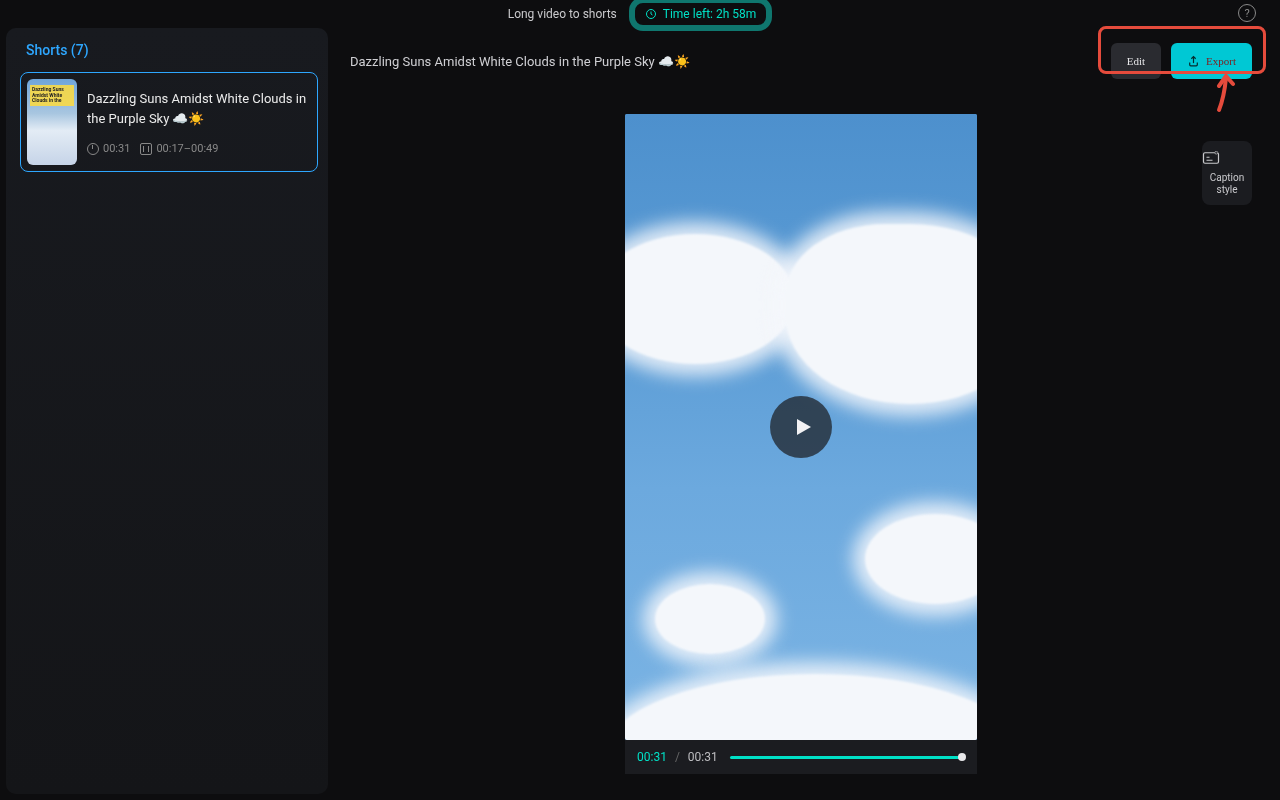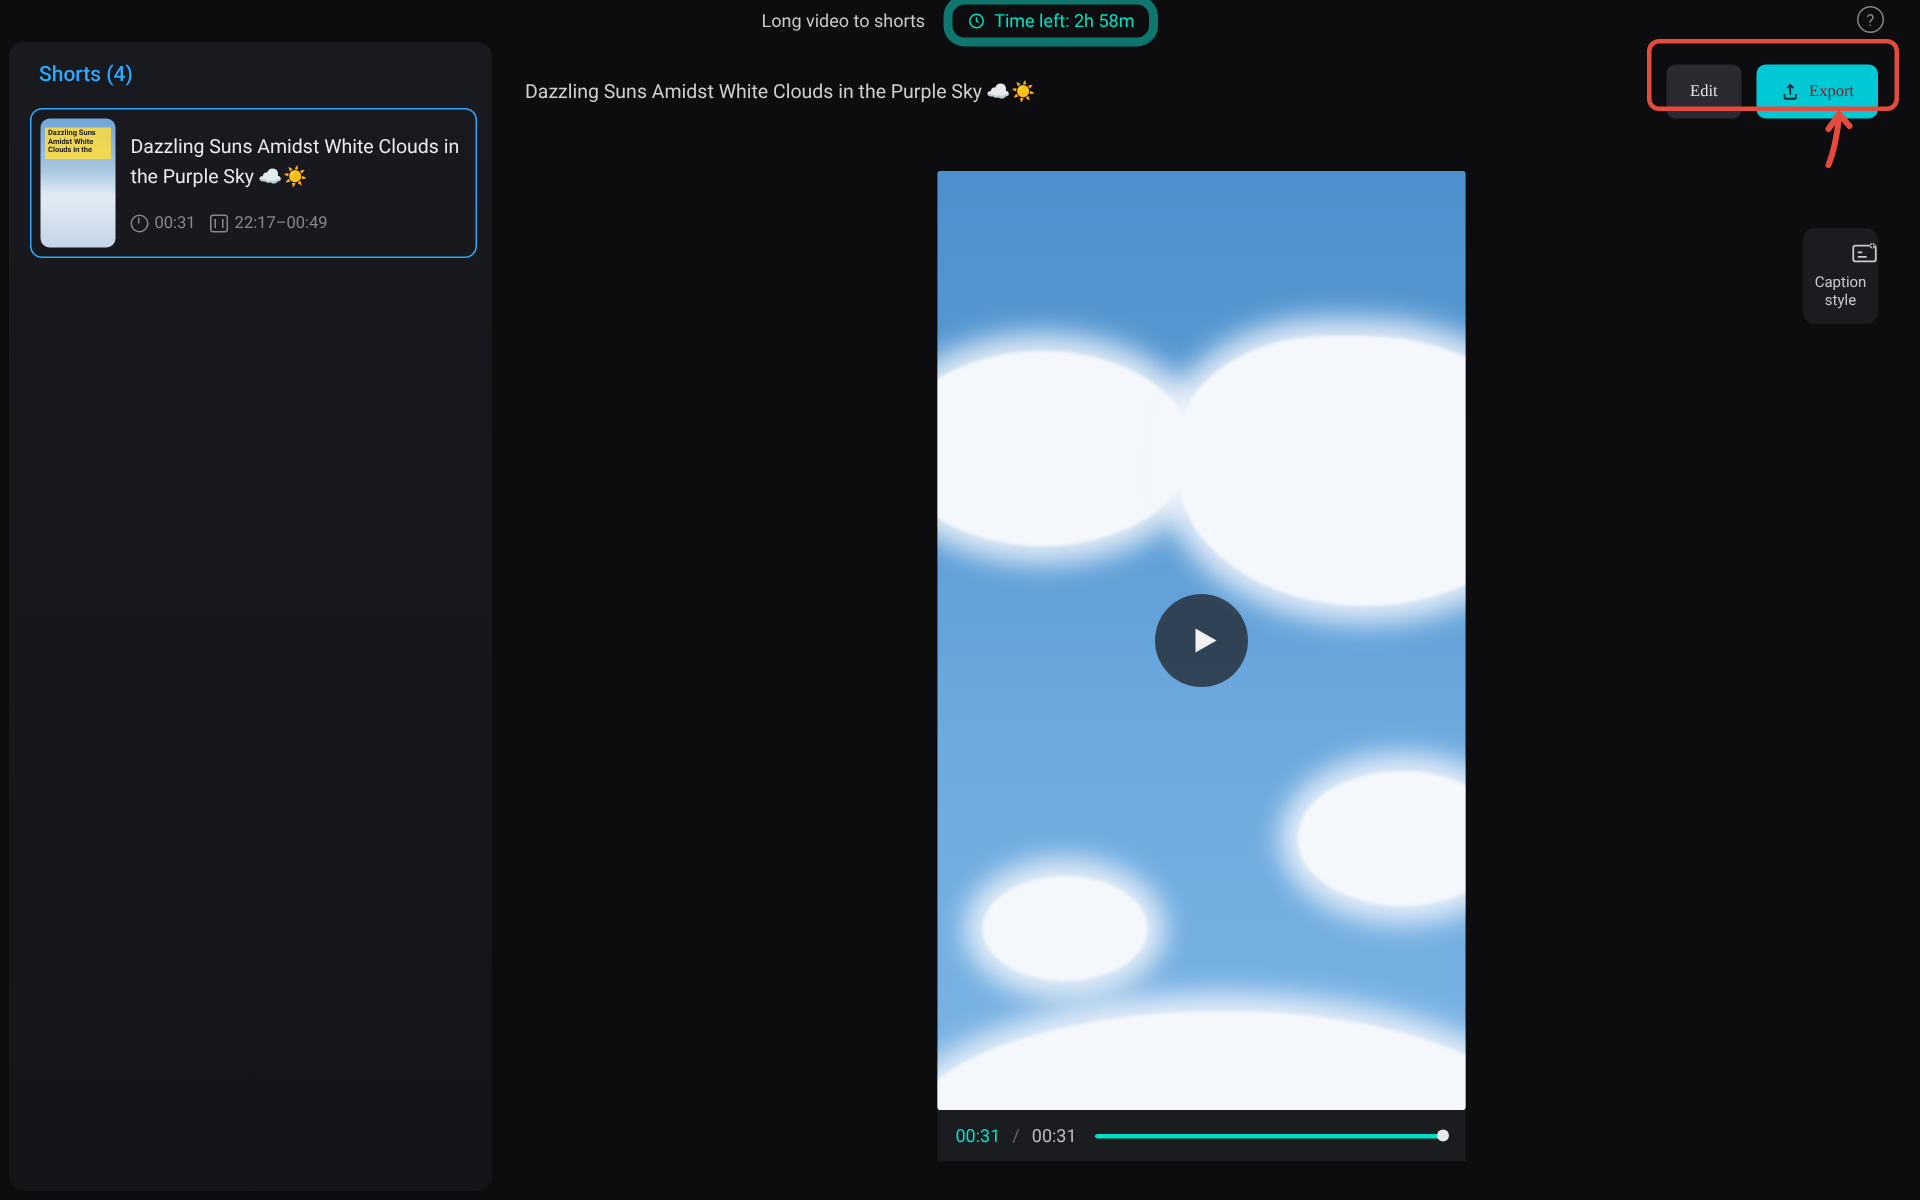--- a/index.html
+++ b/index.html
@@ -134,25 +134,25 @@
   pointer-events: none;
 }
 .highlight-arrow {
   position: absolute; top: 46px; right: 35px;
   width: 26px; height: 40px;
   pointer-events: none;
 }
 
 .caption-style-btn {
   position: absolute;
-  right: 22px; top: 124px;
+  right: 22px; top: 113px;
   width: 50px; height: 64px;
   background: #1b1c20;
   border-radius: 8px;
-  display: flex; flex-direction: column; align-items: flex-end; justify-content: center;
+  display: flex; flex-direction: column; align-items: flex-start; justify-content: center;
   gap: 6px;
   cursor: pointer;
   font-size: 10px; color: #c9c9cc; text-align: center; line-height: 1.25;
 }
 .caption-style-btn svg { width: 18px; height: 16px; }
 
 .video-area {
   position: absolute;
   left: 50%; transform: translateX(-50%);
   top: 86px;
@@ -217,36 +217,36 @@
         <path d="M12 7v5l3 2"></path>
       </svg>
     <span>Time left: 2h 58m</span>
   </span>
   <span class="help-icon">?</span>
 </div>
 
 <div class="app-body">
 
   <aside class="sidebar">
-    <div class="sidebar-title">Shorts (4)</div>
+    <div class="sidebar-title">Shorts (7)</div>
 
     <div class="clip-card">
       <div class="clip-thumb">
         <div class="clip-thumb-text">Dazzling Suns Amidst White Clouds in the</div>
       </div>
       <div class="clip-meta">
         <div class="clip-title">Dazzling Suns Amidst White Clouds in the Purple Sky ☁️☀️</div>
         <div class="clip-times">
           <span class="group">
             <span class="mini-clock"></span>
             <span>00:31</span>
           </span>
           <span class="group">
             <span class="mini-film"></span>
-            <span>22:17–00:49</span>
+            <span>00:17–00:49</span>
           </span>
         </div>
       </div>
     </div>
   </aside>
 
   <main class="main-pane">
 
     <div class="main-header">
       <div class="video-title-text">Dazzling Suns Amidst White Clouds in the Purple Sky ☁️☀️</div>

